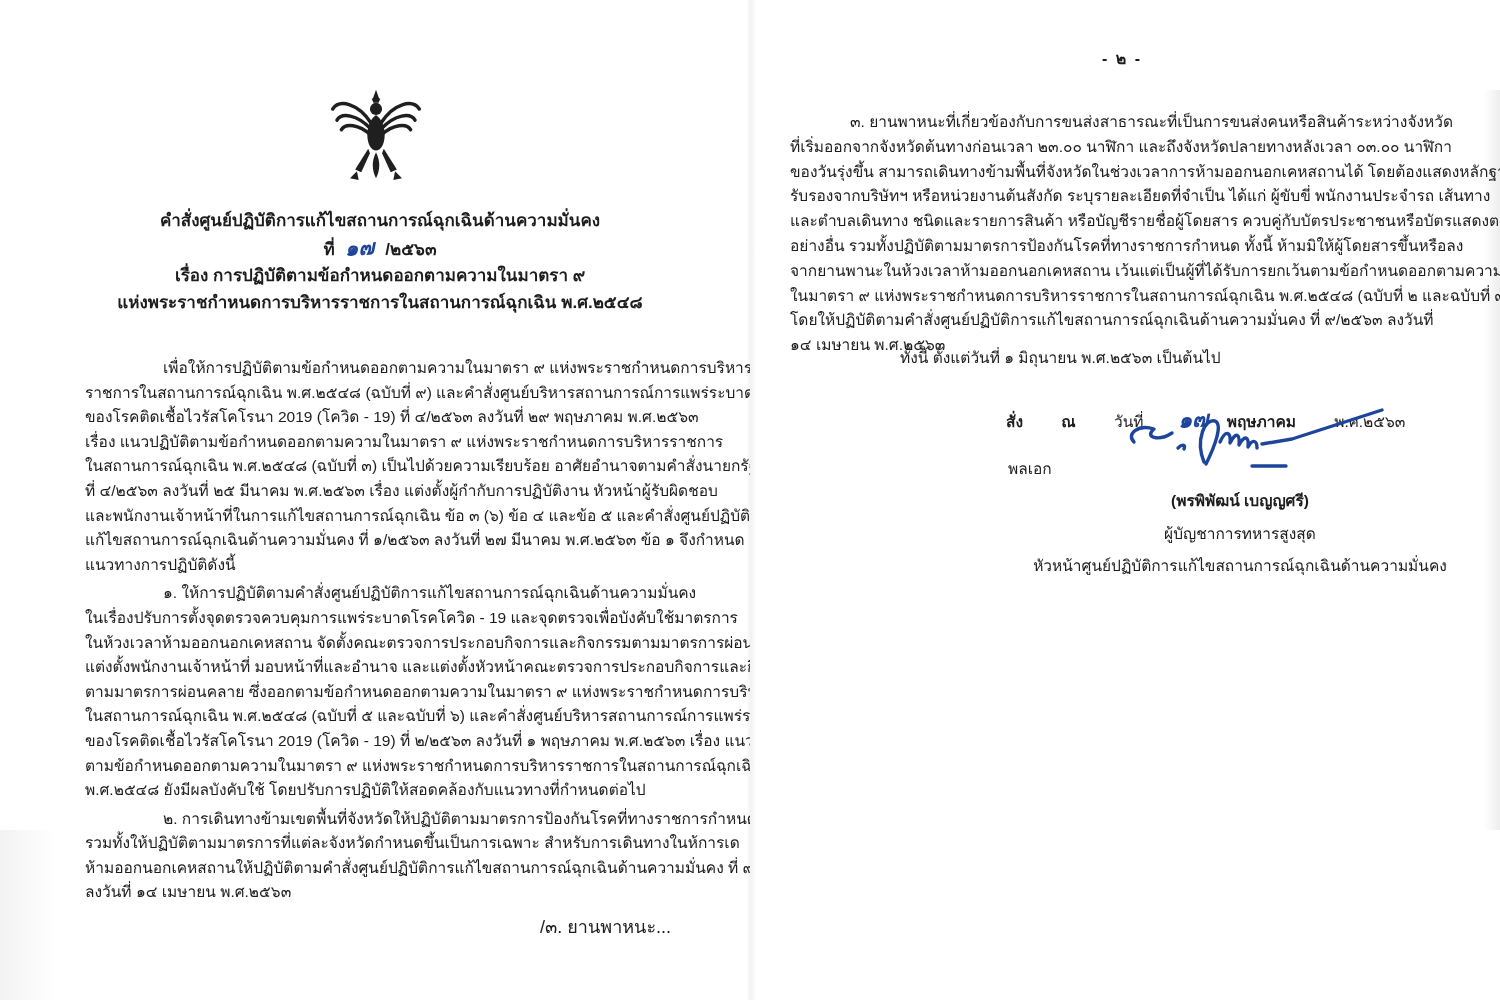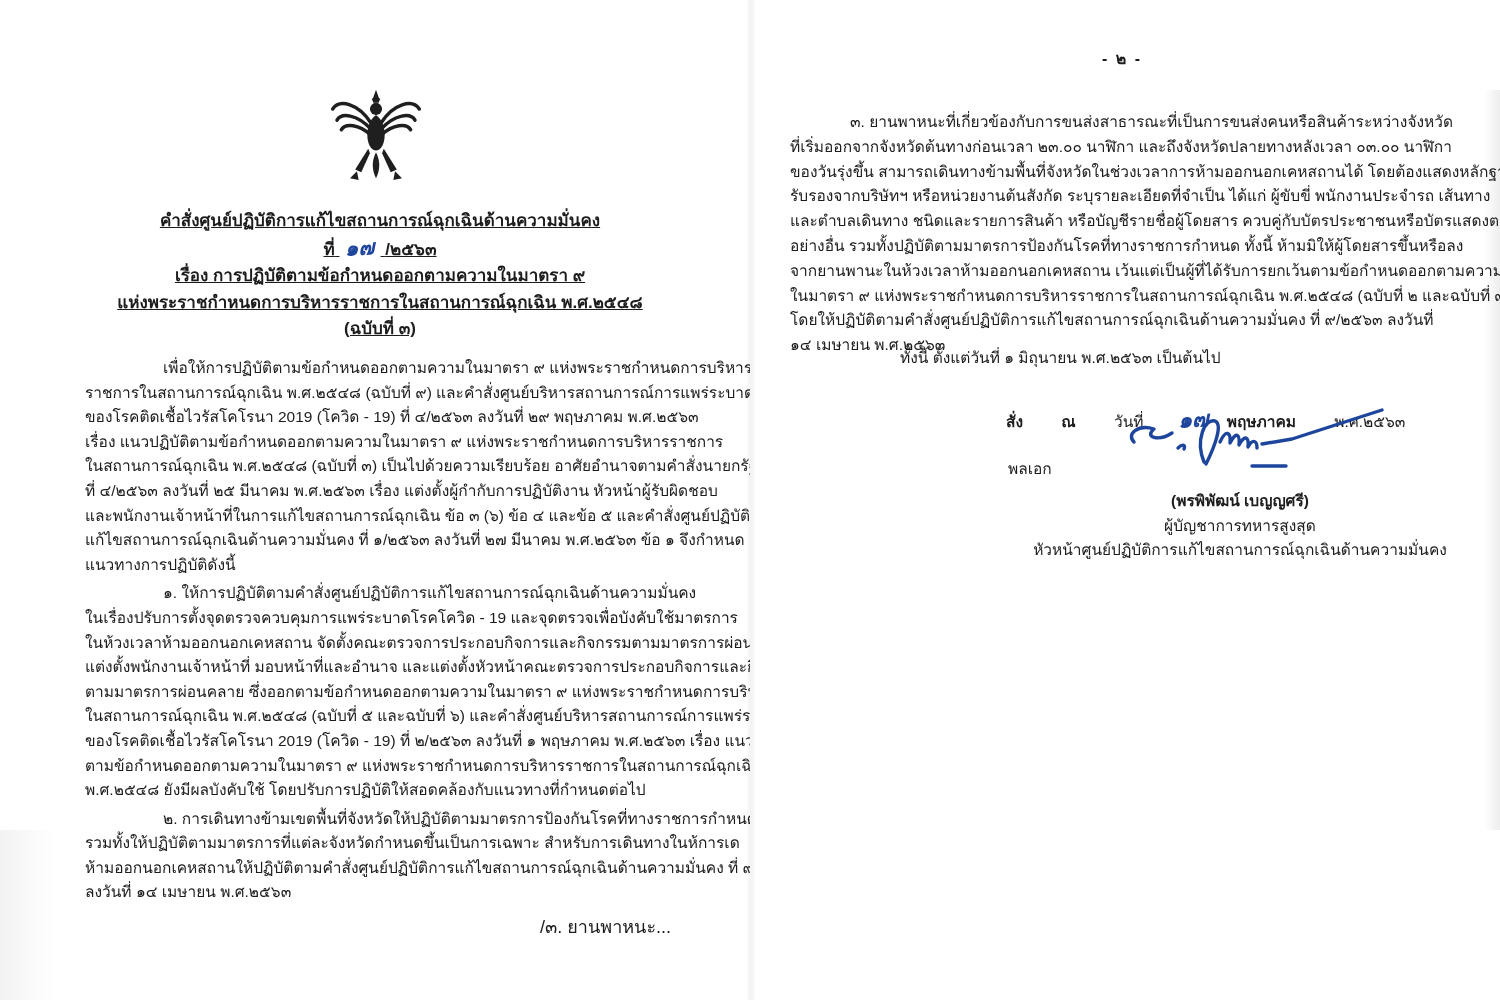--- a/index.html
+++ b/index.html
@@ -17,21 +17,21 @@
   .seam{position:absolute;left:747px;top:0;width:8px;height:1000px;
     background:linear-gradient(to right,rgba(0,0,0,0.015),rgba(0,0,0,0.05),rgba(0,0,0,0.015));}
   .edge-right{position:absolute;right:0;top:90px;width:16px;height:740px;
     background:linear-gradient(to left,rgba(0,0,0,0.07),rgba(0,0,0,0));}
   .corner-bl{position:absolute;left:0;bottom:0;width:55px;height:170px;
     background:linear-gradient(to right,rgba(0,0,0,0.05),rgba(0,0,0,0));}
 
   .emblem{position:absolute;left:324px;top:84px;width:104px;height:114px;}
 
   .header{position:absolute;left:55px;top:208px;width:650px;text-align:center;
-    font-size:17px;font-weight:bold;line-height:26.5px;text-decoration:underline;}
+    font-size:17px;font-weight:bold;line-height:26.5px;}
   .hand{color:var(--handwriting_blue,#1d459c);font-size:21px;font-style:italic;
     display:inline-block;transform:rotate(-3deg);margin:0 6px;font-weight:bold;}
 
   .body1{position:absolute;left:85px;top:356px;width:645px;font-size:15.5px;}
   .body1 .para{line-height:24.6px;margin:0 0 4px 0;}
   .body2{position:absolute;left:40px;top:110px;width:675px;font-size:15.5px;}
   .body2 .para{line-height:24.8px;margin:0;}
   .para .line{white-space:nowrap;}
   .body1 .line.indent{padding-left:78px;}
   .body2 .line.indent{padding-left:60px;}
@@ -43,21 +43,21 @@
   .effective{position:absolute;left:150px;top:345px;font-size:15.5px;}
 
   .sign-date{position:absolute;left:256px;top:402px;font-size:15.5px;white-space:nowrap;}
   .sign-date .gap-l{margin-right:34px;font-weight:bold;}
   .sign-date .gap-m{margin-right:16px;}
   .sign-date .hand{font-size:22px;margin:0 14px;}
   .rank{position:absolute;left:258px;top:456px;font-size:15.5px;}
   .signature{position:absolute;left:372px;top:396px;width:270px;height:92px;}
   .sign-text{position:absolute;left:240px;top:489px;width:500px;text-align:center;
     font-size:15.5px;line-height:24.5px;font-weight:bold;}
-  .sign-text .t{font-weight:normal;}
+  .sign-text .t{font-weight:normal;margin-top:8px;}
 </style>
 </head>
 <body>
 
 <div class="canvas">
 
   <section class="page page-left">
 
     <svg class="emblem" viewBox="0 0 120 126" aria-hidden="true">
       <g stroke="#1f1f1f" fill="none" stroke-width="4" stroke-linecap="round">
@@ -83,21 +83,20 @@
 
     <div class="header">
       <div class="h-line">คำสั่งศูนย์ปฏิบัติการแก้ไขสถานการณ์ฉุกเฉินด้านความมั่นคง</div>
       <div class="h-line">
         <span>ที่</span>
         <span class="hand">๑๗</span>
         <span>/๒๕๖๓</span>
       </div>
       <div class="h-line">เรื่อง  การปฏิบัติตามข้อกำหนดออกตามความในมาตรา ๙</div>
       <div class="h-line">แห่งพระราชกำหนดการบริหารราชการในสถานการณ์ฉุกเฉิน พ.ศ.๒๕๔๘</div>
-      <div class="h-line">(ฉบับที่ ๓)</div>
     </div>
 
     <div class="body1">
       <div class="para">
           <div class="line indent">เพื่อให้การปฏิบัติตามข้อกำหนดออกตามความในมาตรา ๙ แห่งพระราชกำหนดการบริหาร</div>
           <div class="line">ราชการในสถานการณ์ฉุกเฉิน พ.ศ.๒๕๔๘ (ฉบับที่ ๙) และคำสั่งศูนย์บริหารสถานการณ์การแพร่ระบาด</div>
           <div class="line">ของโรคติดเชื้อไวรัสโคโรนา 2019 (โควิด - 19) ที่ ๔/๒๕๖๓ ลงวันที่ ๒๙ พฤษภาคม พ.ศ.๒๕๖๓</div>
           <div class="line">เรื่อง แนวปฏิบัติตามข้อกำหนดออกตามความในมาตรา ๙ แห่งพระราชกำหนดการบริหารราชการ</div>
           <div class="line">ในสถานการณ์ฉุกเฉิน พ.ศ.๒๕๔๘ (ฉบับที่ ๓) เป็นไปด้วยความเรียบร้อย อาศัยอำนาจตามคำสั่งนายกรัฐมนตรี</div>
           <div class="line">ที่ ๔/๒๕๖๓ ลงวันที่ ๒๕ มีนาคม พ.ศ.๒๕๖๓ เรื่อง แต่งตั้งผู้กำกับการปฏิบัติงาน หัวหน้าผู้รับผิดชอบ</div>

